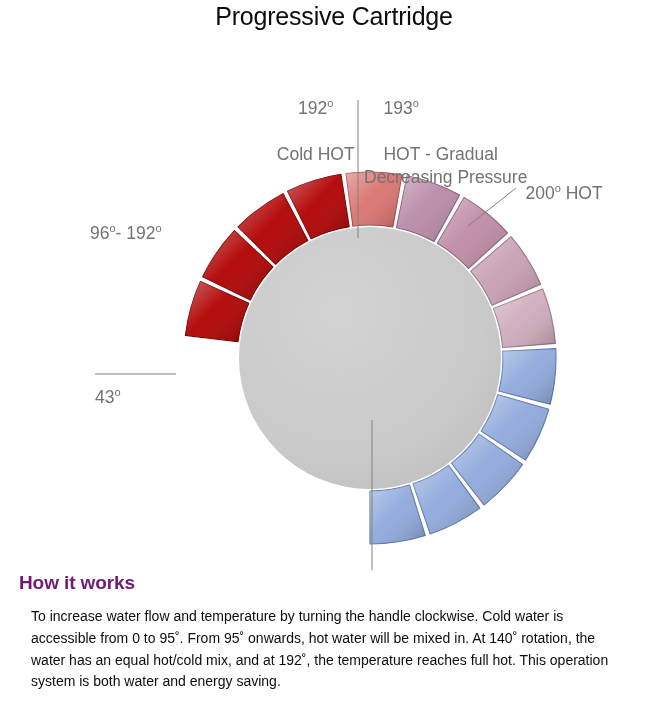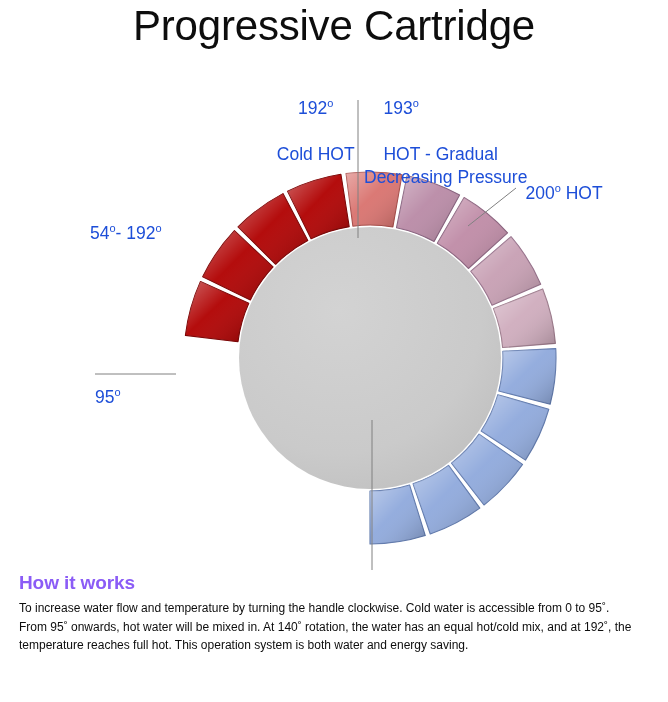--- a/index.html
+++ b/index.html
@@ -15,21 +15,21 @@
     font-family: "Liberation Sans", sans-serif;
     color: #000000;
   }
 
   #page-title {
     position: absolute;
     top: 2px;
     left: 0;
     width: 668px;
     text-align: center;
-    font-size: 42px;
+    font-size: 25px;
     font-weight: 400;
     letter-spacing: -0.2px;
     color: #0d0d0d;
     white-space: nowrap;
   }
 
   #diagram-area {
     position: absolute;
     top: 0;
     left: 0;
@@ -39,21 +39,21 @@
   #dial-svg {
     position: absolute;
     top: 0;
     left: 0;
   }
 
   .callout {
     position: absolute;
     font-size: 17.5px;
     line-height: 1.32;
-    color: #1d4ed8;
+    color: #737373;
     white-space: pre;
   }
   .callout sup {
     font-size: 11px;
     vertical-align: super;
     line-height: 0;
   }
 
   #callout-192 {
     left: 256px;
@@ -88,29 +88,29 @@
 
   #how-section {
     position: absolute;
     left: 19px;
     top: 572px;
     width: 618px;
   }
   #how-heading {
     font-size: 19px;
     font-weight: bold;
-    color: #8b5cf6;
+    color: #701a75;
     margin: 0 0 5px 0;
     letter-spacing: -0.1px;
   }
   #how-body {
-    font-size: 12px;
+    font-size: 14px;
     line-height: 1.56;
     color: #0d0d0d;
-    margin: 0;
+    margin: 12px;
     text-align: left;
   }
 </style>
 </head>
 <body>
 
 <div id="page-title">Progressive Cartridge</div>
 
 <div id="diagram-area">
 
@@ -177,25 +177,25 @@
   <div class="callout" id="callout-193">
     <span><span>193</span><sup>o</sup></span><br>
     <span>HOT - Gradual<br>Decreasing Pressure</span>
   </div>
 
   <div class="callout" id="callout-200">
     <span><span>200</span><sup>o</sup></span> <span>HOT</span>
   </div>
 
   <div class="callout" id="callout-96192">
-    <span><span>54</span><sup>o</sup>- <span>192</span><sup>o</sup></span><br>
+    <span><span>96</span><sup>o</sup>- <span>192</span><sup>o</sup></span><br>
   </div>
 
   <div class="callout" id="callout-95">
-    <span><span>95</span><sup>o</sup></span><br>
+    <span><span>43</span><sup>o</sup></span><br>
   </div>
 
 </div>
 
 <div id="how-section">
   <div id="how-heading">How it works</div>
   <div id="how-body">To increase water flow and temperature by turning the handle clockwise. Cold water is accessible from 0 to 95˚. From 95˚ onwards, hot water will be mixed in. At 140˚ rotation, the water has an equal hot/cold mix, and at 192˚, the temperature reaches full hot. This operation system is both water and energy saving.</div>
 </div>
 
 </body></html>

